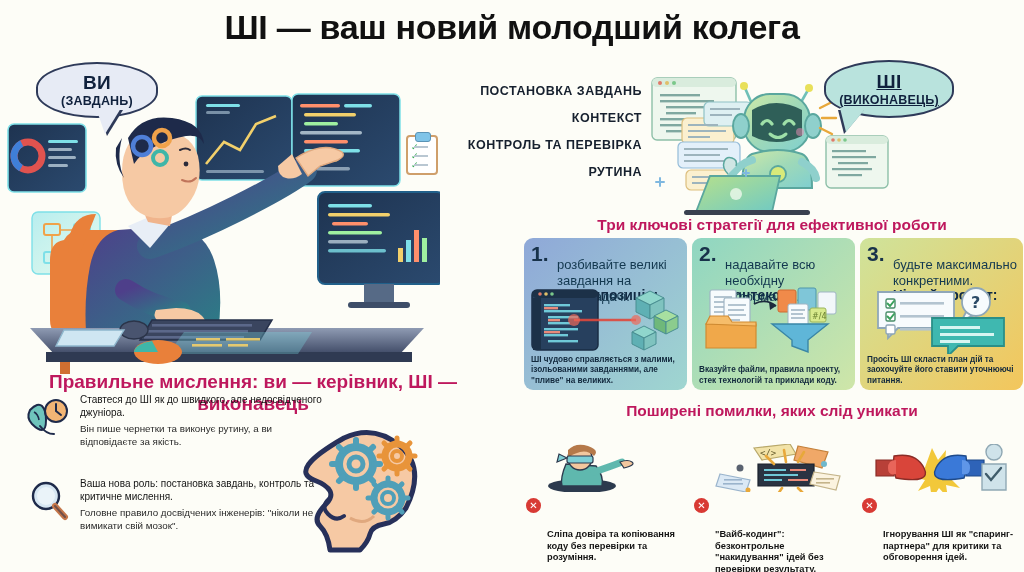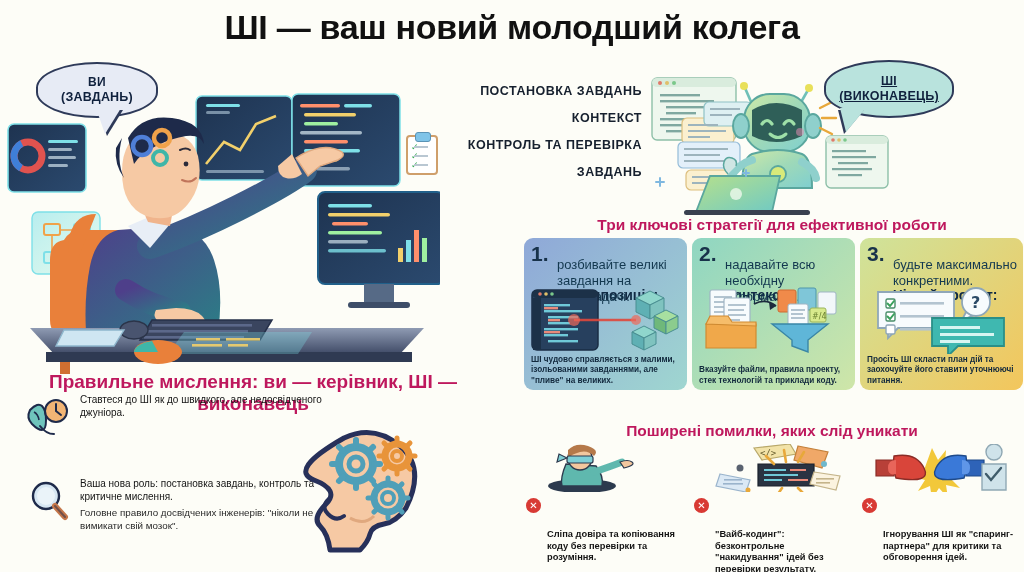--- a/index.html
+++ b/index.html
@@ -19,21 +19,21 @@
     font-size:34px;font-weight:bold;letter-spacing:-0.3px;
     color:#111;
   }
 
   
   .bubble{
     border:2.5px solid #2e3a59;border-radius:50%/46%;
     display:flex;flex-direction:column;align-items:center;justify-content:center;
     text-align:center;line-height:1.12;font-weight:bold;color:#10213d;
   }
-  .bubble .b1{font-size:12px;letter-spacing:.4px;}
+  .bubble .b1{font-size:19px;letter-spacing:.4px;}
   .bubble .b2{font-size:12.5px;letter-spacing:.2px;}
   .bubble:after{
     content:"";position:absolute;width:0;height:0;
   }
   #bubble-you{
     left:36px;top:62px;width:118px;height:52px;background:#e7ebf5;
   }
   #bubble-you:after{
     left:58px;top:44px;border-left:9px solid transparent;border-right:16px solid transparent;
     border-top:26px solid #e7ebf5;filter:drop-shadow(2px 2px 0 #2e3a59);
@@ -103,21 +103,21 @@
   }
   .card .art{position:absolute;left:6px;top:48px;width:152px;height:68px;}
 
   
   #thinking-heading{top:371px;left:18px;width:470px;text-align:center;font-size:19px;}
   .tp{position:absolute;}
   .tp .t-title{font-size:10px;font-weight:normal;color:#141414;line-height:1.25;}
   .tp .t-body{font-size:9.8px;color:#2a2a2a;line-height:1.32;margin-top:4px;}
 
   
-  #mistakes-heading{top:422px;left:520px;width:504px;}
+  #mistakes-heading{top:402px;left:520px;width:504px;}
   .mistakes{top:444px;left:524px;width:500px;height:124px;}
   .mcol{position:absolute;top:0;width:163px;height:124px;}
   .mcol.m1{left:0;} .mcol.m2{left:168px;} .mcol.m3{left:336px;}
   .mcol .mart{position:absolute;left:10px;top:0;width:140px;height:48px;}
   .mcol .xbadge{
     position:absolute;left:2px;top:54px;width:15px;height:15px;border-radius:50%;
     background:#d83a34;color:#fff;font-size:10px;font-weight:bold;
     display:flex;align-items:center;justify-content:center;line-height:1;
   }
   .mcol .mtxt{
@@ -275,21 +275,21 @@
           <path d="M158 272l-24 0a24 12 0 0 1 18 -11z" fill="#3fb6a8"></path>
         </g>
       </g>
     </svg>
   </div>
 
   <div class="abs center-list">
     <div>ПОСТАНОВКА ЗАВДАНЬ</div>
     <div>КОНТЕКСТ</div>
     <div>КОНТРОЛЬ ТА ПЕРЕВІРКА</div>
-    <div>ЗАВДАНЬ</div>
+    <div>РУТИНА</div>
   </div>
   <div class="abs clipboard">
     <span class="clip"></span>
     <b style="top:6px">✓</b>
       <i style="top:9px"></i>
     <b style="top:15px">✓</b>
       <i style="top:18px"></i>
     <b style="top:24px">✓</b>
       <i style="top:27px"></i>
   </div>
@@ -528,20 +528,21 @@
     <svg width="46" height="44" viewBox="0 0 46 44">
       <path d="M6 14q-4 8 2 14t10 6 4-10 -4-14 -12 4z" fill="#6fc4bc" stroke="#1e2a4a" stroke-width="2"></path>
       <path d="M10 16q4 2 5 8" stroke="#1e2a4a" stroke-width="1.6" fill="none"></path>
       <circle cx="32" cy="15" r="11" fill="#f2b575" stroke="#1e2a4a" stroke-width="2"></circle>
       <path d="M32 8v7l5 4" stroke="#1e2a4a" stroke-width="2" fill="none" stroke-linecap="round"></path>
       <path d="M16 30q6 8 14 8" stroke="#1e2a4a" stroke-width="2" fill="none" stroke-linecap="round"></path>
     </svg>
   </div>
   <div class="abs tp" style="left:80px;top:394px;width:250px;">
     <div class="t-title">Ставтеся до ШІ як до швидкого, але недосвідченого джуніора.</div>
+    <div class="t-body">Він пише чернетки та виконує рутину, а ви відповідаєте за якість.</div>
   </div>
 
   <div class="abs tp" style="left:28px;top:480px;width:44px;height:44px;">
     <svg width="44" height="44" viewBox="0 0 44 44">
       <circle cx="18" cy="16" r="13" fill="#d6e6f2" stroke="#1e2a4a" stroke-width="2.4"></circle>
       <circle cx="18" cy="16" r="9" fill="#eaf3f9"></circle>
       <path d="M27 26l10 11" stroke="#c4764a" stroke-width="6" stroke-linecap="round"></path>
       <path d="M27 26l10 11" stroke="#1e2a4a" stroke-width="2" fill="none" stroke-linecap="round" opacity=".5"></path>
     </svg>
   </div>

